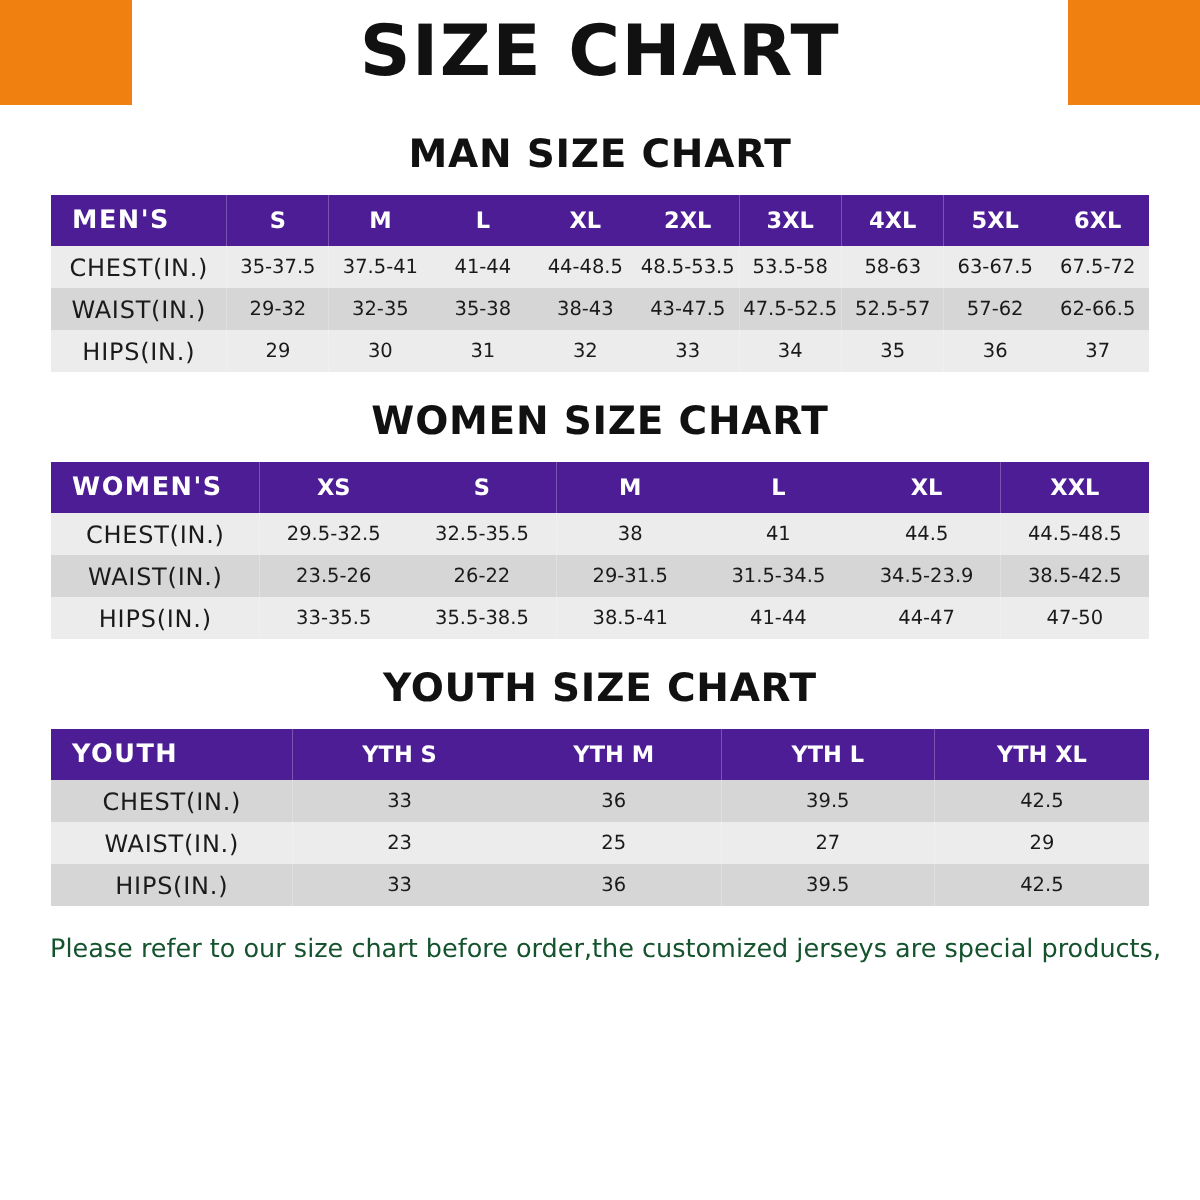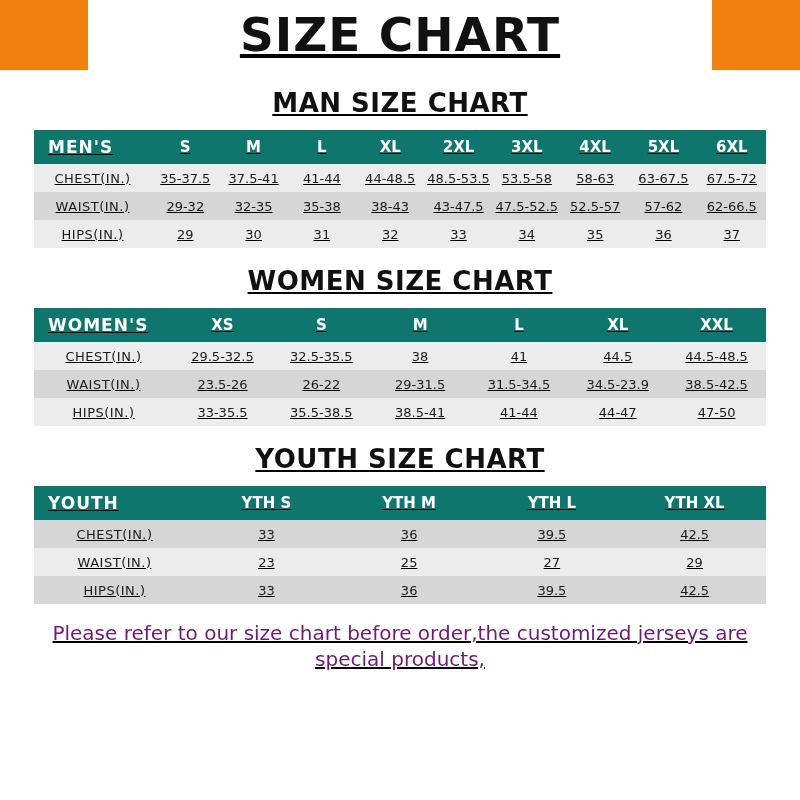--- a/index.html
+++ b/index.html
@@ -12,21 +12,20 @@
     background: #ffffff;
     font-family: "DejaVu Sans", sans-serif;
     overflow: hidden;
   }
   .page {
     position: relative;
     width: 800px;
     height: 800px;
     background: #ffffff;
     box-sizing: border-box;
-    text-decoration: underline;
   }
   
   .header-band {
     position: relative;
     height: 70px;
     background: #f08010;
     display: flex;
     align-items: center;
     justify-content: center;
   }
@@ -70,55 +69,56 @@
     text-align: center;
     font-family: "DejaVu Sans", sans-serif;
     font-size: 13px;
     color: #1a1a1a;
     padding: 0;
     height: 28px;
     vertical-align: middle;
     white-space: nowrap;
   }
   table.chart thead th {
-    background: #0f766e;
+    background: #4c1d95;
     color: #ffffff;
     font-weight: bold;
     height: 34px;
     font-size: 15px;
   }
   table.chart thead th.corner {
     text-align: left;
     padding-left: 14px;
     font-size: 17px;
     letter-spacing: 1px;
   }
   table.chart tbody tr.shade-a td { background: #ececec; }
   table.chart tbody tr.shade-b td { background: #d6d6d6; }
   table.chart tbody td.rowhead {
     font-weight: normal;
-    font-size: 13px;
+    font-size: 16px;
     letter-spacing: 0.5px;
   }
   
   table.men col.first { width: 16%; }
   table.women col.first { width: 19%; }
   table.youth col.first { width: 22%; }
 
   
   .footer-note {
     margin-top: 16px;
     padding: 0 26px;
     text-align: center;
   }
   .footer-note .line {
     font-family: "DejaVu Sans", sans-serif;
-    font-size: 20px;
-    color: #701a75;
+    font-size: 17px;
+    color: #14532d;
     line-height: 26px;
+    text-align: right;
   }
 </style>
 </head>
 <body>
 
 <div class="page">
 
   <div class="header-band">
     <div class="white-strip"></div>
     <div class="header-title">SIZE CHART</div>

